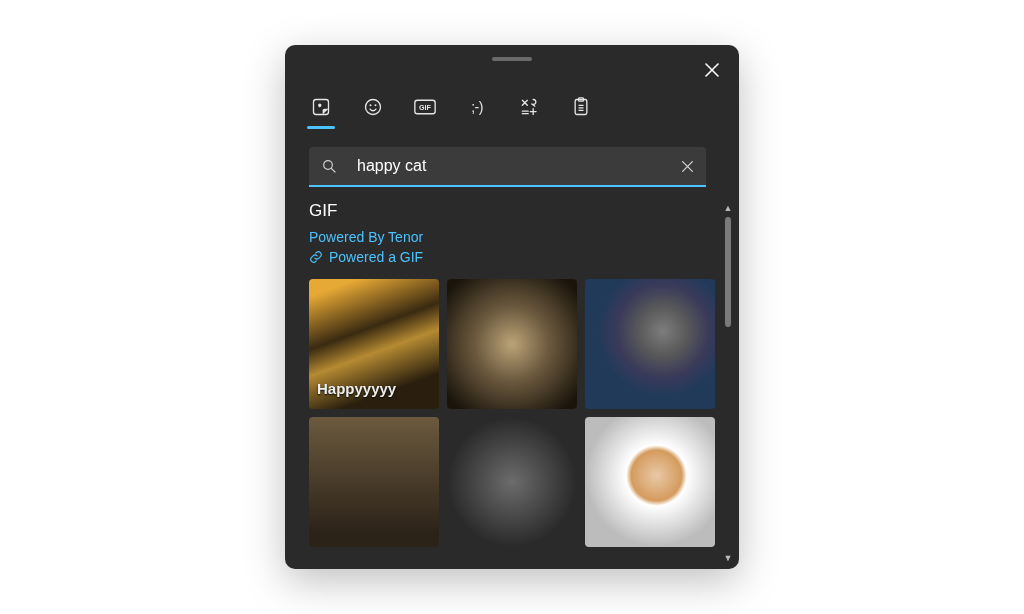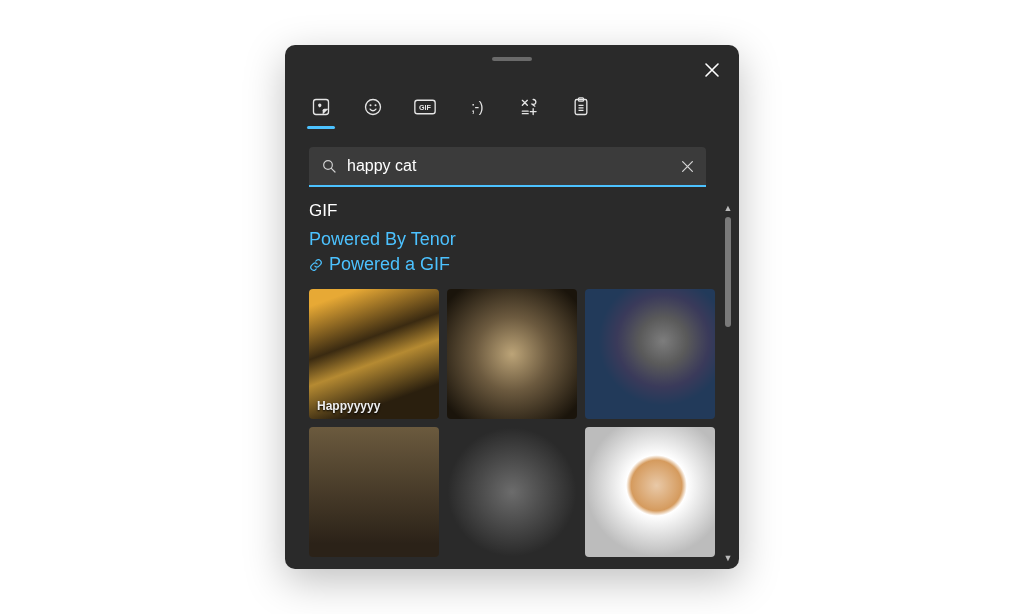--- a/index.html
+++ b/index.html
@@ -74,21 +74,21 @@
     }
     .searchbar {
       margin: 20px 33px 0 24px;
       height: 40px;
       background: #3b3b3b;
       border-bottom: 2px solid #4cc2ff;
       border-radius: 4px 4px 0 0;
       display: flex;
       align-items: center;
       padding: 0 12px;
-      gap: 10px;
+      gap: 20px;
     }
     .searchbar input {
       flex: 1;
       background: transparent;
       border: none;
       outline: none;
       color: #fff;
       font-size: 16px;
       font-family: inherit;
     }
@@ -106,21 +106,21 @@
       overflow: hidden;
     }
     .section-header {
       color: #fff;
       font-size: 17px;
       font-weight: 400;
       margin-bottom: 8px;
     }
     .attribution, .report-link {
       color: #4cc2ff;
-      font-size: 18px;
+      font-size: 14px;
       display: flex;
       align-items: center;
       gap: 6px;
       margin-bottom: 4px;
       cursor: pointer;
     }
     .gif-grid {
       display: grid;
       grid-template-columns: repeat(3, 1fr);
       gap: 8px;
@@ -131,24 +131,24 @@
       width: 100%;
       aspect-ratio: 1/1;
       background: #111;
       border-radius: 4px;
       position: relative;
       overflow: hidden;
       cursor: pointer;
     }
     .gif-tile .caption {
       position: absolute;
-      bottom: 6px;
+      bottom: 12px;
       left: 8px;
       color: #eee;
-      font-size: 12px;
+      font-size: 15px;
       font-weight: 600;
       text-shadow: 0 1px 2px #000;
     }
     
     .t1 { background: linear-gradient(160deg,#e7a935 10%,#3a2a11 40%,#b58a32 55%,#2a1f0e 80%);}
     .t2 { background: radial-gradient(circle at 50% 50%, #bca478 0%, #6c5a3f 40%, #1a140b 90%);}
     .t3 { background: radial-gradient(circle at 60% 40%, #7d7d7d 0%, #444 35%, #111 70%), linear-gradient(180deg,#223a5a 60%,#223a5a 100%); background-blend-mode: lighten;}
     .t4 { background: linear-gradient(180deg,#6b5a3e 0%,#2b2218 90%);}
     .t5 { background: radial-gradient(circle at 50% 50%, #6c6c6c 0%, #2a2a2a 70%);}
     .t6 { background: radial-gradient(circle at 55% 45%, #e9c9a8 0%, #d59b5e 25%, #fff 30%, #bcbcbc 70%);}

